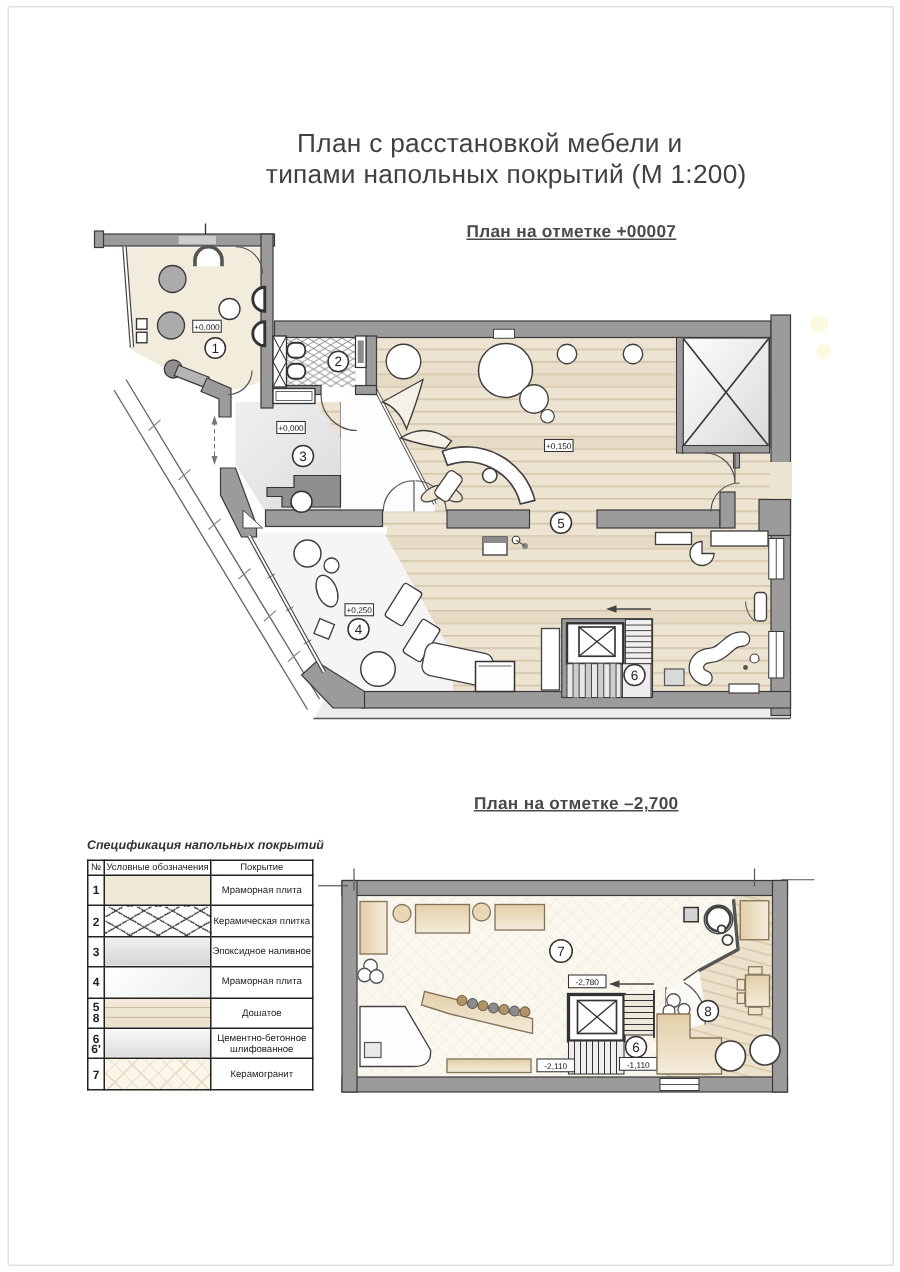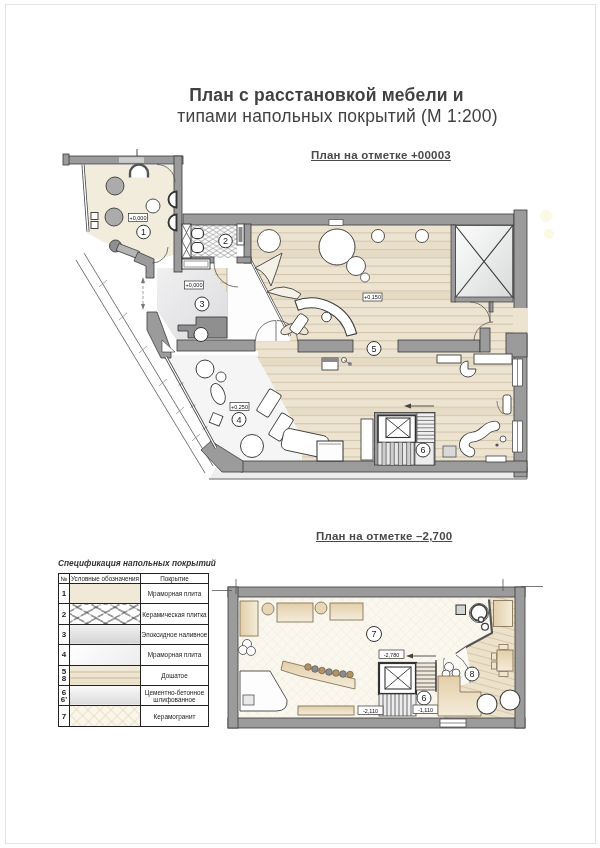--- a/index.html
+++ b/index.html
@@ -29,23 +29,23 @@
 .sw7{background:
  repeating-linear-gradient(45deg,transparent 0 7.5px,#e2d7ba 7.5px 8.2px),
  repeating-linear-gradient(-45deg,transparent 0 7.5px,#e2d7ba 7.5px 8.2px),#faf6ea;}
 svg{position:absolute;left:0;top:0;}
 </style>
 </head>
 <body>
 
 <div id="frame"></div>
 
-<div id="title"><span style="position:relative;left:-11px;font-weight:bold;">План с расстановкой мебели и</span><br>типами напольных покрытий (М 1:200)</div>
-
-<div id="sub1" class="sub">План на отметке +00003</div>
+<div id="title"><span style="position:relative;left:-11px;">План с расстановкой мебели и</span><br>типами напольных покрытий (М 1:200)</div>
+
+<div id="sub1" class="sub">План на отметке +00007</div>
 
 <div id="sub2" class="sub">План на отметке –2,700</div>
 <svg width="600" height="848" viewBox="0 0 600 848">
 <defs>
 <pattern id="plank" width="600" height="8.3" patternUnits="userSpaceOnUse">
   <rect width="600" height="8.3" fill="#ece3d1"></rect>
   <rect y="0" width="600" height="1" fill="#d2c3a8"></rect>
 </pattern>
 <pattern id="hatch2" width="7.6" height="4.6" patternUnits="userSpaceOnUse">
   <rect width="7.6" height="4.6" fill="#fff"></rect>

